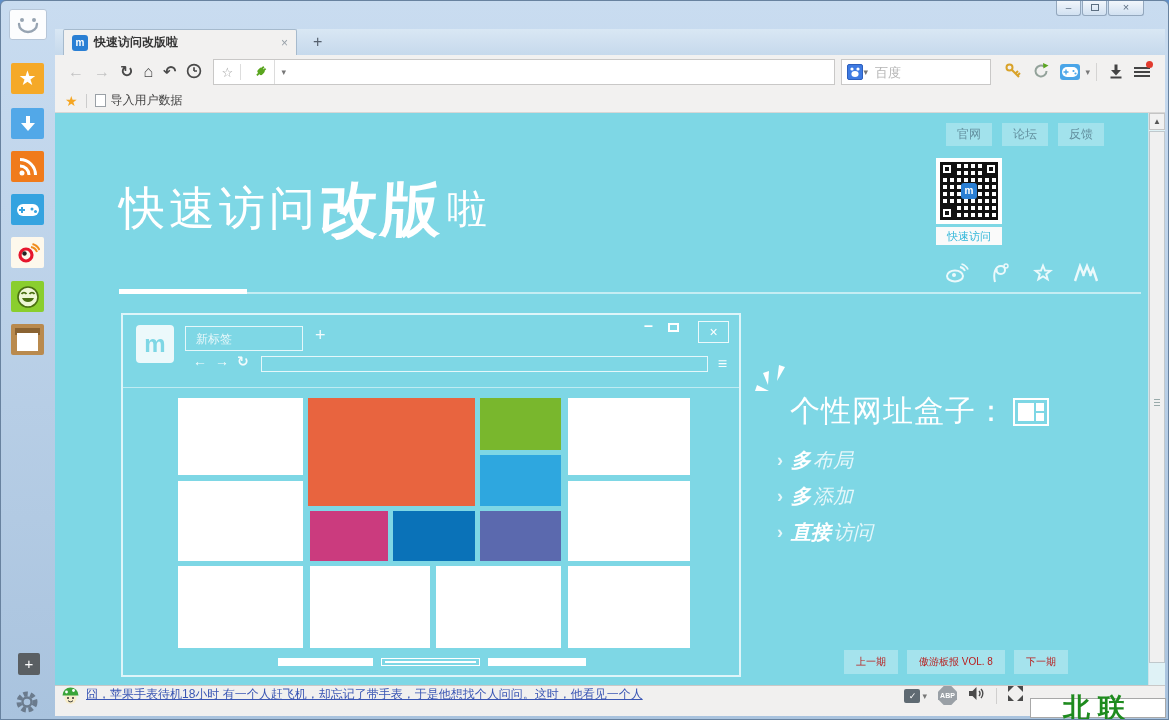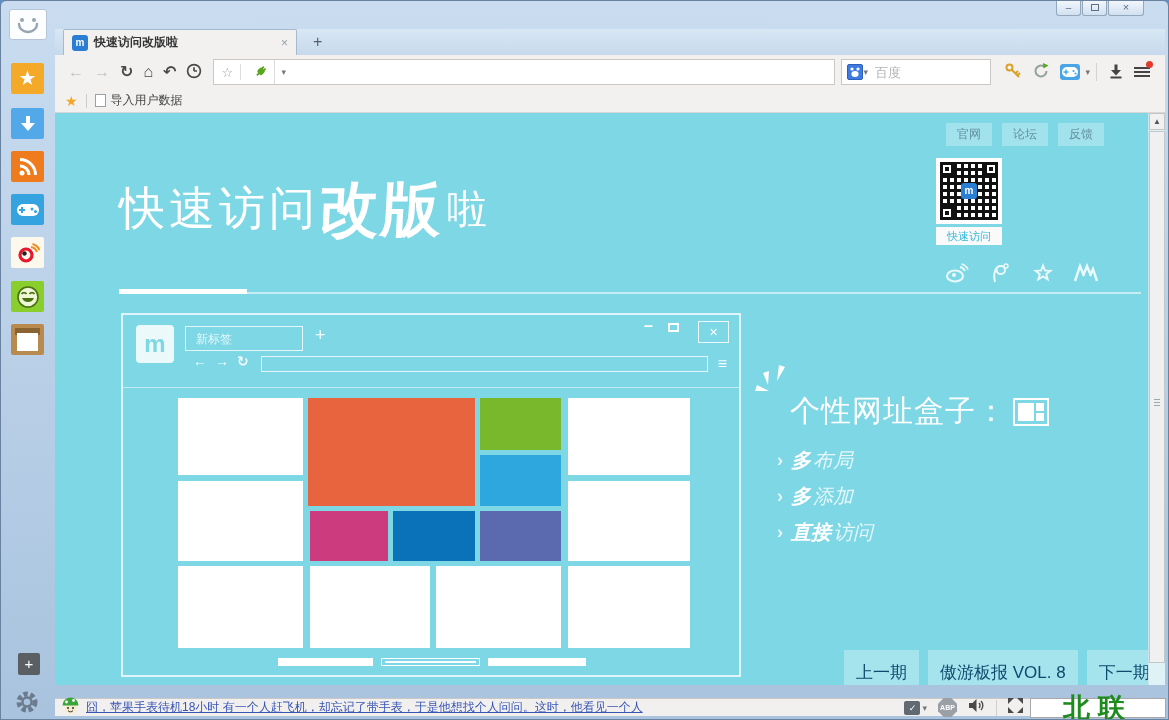--- a/index.html
+++ b/index.html
@@ -129,31 +129,31 @@
   .bg1{left:3px;top:3px;width:16px;bottom:3px;}
   .bg2{right:3px;top:3px;width:8px;height:8px;}
   .bg3{right:3px;bottom:3px;width:8px;height:8px;}
   .feat-item{position:absolute;left:722px;color:#fff;font-size:20px;font-style:italic;display:flex;align-items:center;}
   .feat-item .chev{font-style:normal;color:rgba(255,255,255,.8);font-size:18px;margin-right:8px;font-weight:bold;}
   .feat-item b{font-weight:bold;margin-right:2px;}
   .feat-item span.rest{color:rgba(255,255,255,.8);}
   .fi1{top:334px;}.fi2{top:370px;}.fi3{top:406px;}
   
   .pager{position:absolute;left:789px;top:537px;display:flex;gap:9px;}
-  .pager-btn{background:rgba(255,255,255,.3);color:#0c4a6e;font-size:17px;padding:11px 12px;}
+  .pager-btn{background:rgba(255,255,255,.3);color:#b91c1c;font-size:10px;padding:5px 12px;}
   
   .scrollbar{position:absolute;right:0;top:0;width:17px;bottom:0;background:#dff2f6;border-left:1px solid #cfe4ea;}
   .sb-up{position:absolute;top:0;left:0;right:0;height:17px;background:#f1f1f1;border:1px solid #c4c4c4;
     color:#555;font-size:8px;text-align:center;line-height:15px;}
   .sb-thumb{position:absolute;top:18px;left:0;right:0;bottom:22px;background:#f0f0f0;border:1px solid #c0c8cc;}
   .sb-grip{position:absolute;left:4px;right:4px;top:50%;}
   .sb-grip i{display:block;height:1px;background:#9aa;margin:2px 0;}
   
-  .statusbar{position:absolute;left:54px;right:3px;bottom:3px;height:18px;background:#f1f0ef;
-    border-top:1px solid #c9c8c7;display:flex;align-items:center;}
+  .statusbar{position:absolute;left:54px;right:3px;bottom:3px;height:31px;background:#f1f0ef;
+    border-top:1px solid #c9c8c7;display:flex;}
   .news{font-size:12px;text-decoration:underline;margin-left:6px;white-space:nowrap;overflow:hidden;max-width:640px;}
   .status-icons{position:absolute;right:142px;display:flex;align-items:center;gap:11px;}
   .chk{width:16px;height:14px;background:#5f6a72;border-radius:2px;color:#fff;font-size:9px;text-align:center;line-height:14px;}
   .abp{width:19px;height:19px;background:#9aa0a6;color:#fff;font-size:7px;font-weight:bold;text-align:center;line-height:19px;
     clip-path:polygon(30% 0,70% 0,100% 30%,100% 70%,70% 100%,30% 100%,0 70%,0 30%);}
   .st-sep{width:1px;height:16px;background:#d0cfce;}
   .watermark{position:absolute;right:2px;bottom:1px;width:136px;height:20px;background:#fff;border:1px solid #a8a8a8;
     display:flex;align-items:center;justify-content:center;font-size:27px;font-weight:bold;letter-spacing:8px;z-index:40;}
   .mushroom{margin-left:6px;flex:none;}
 </style>

